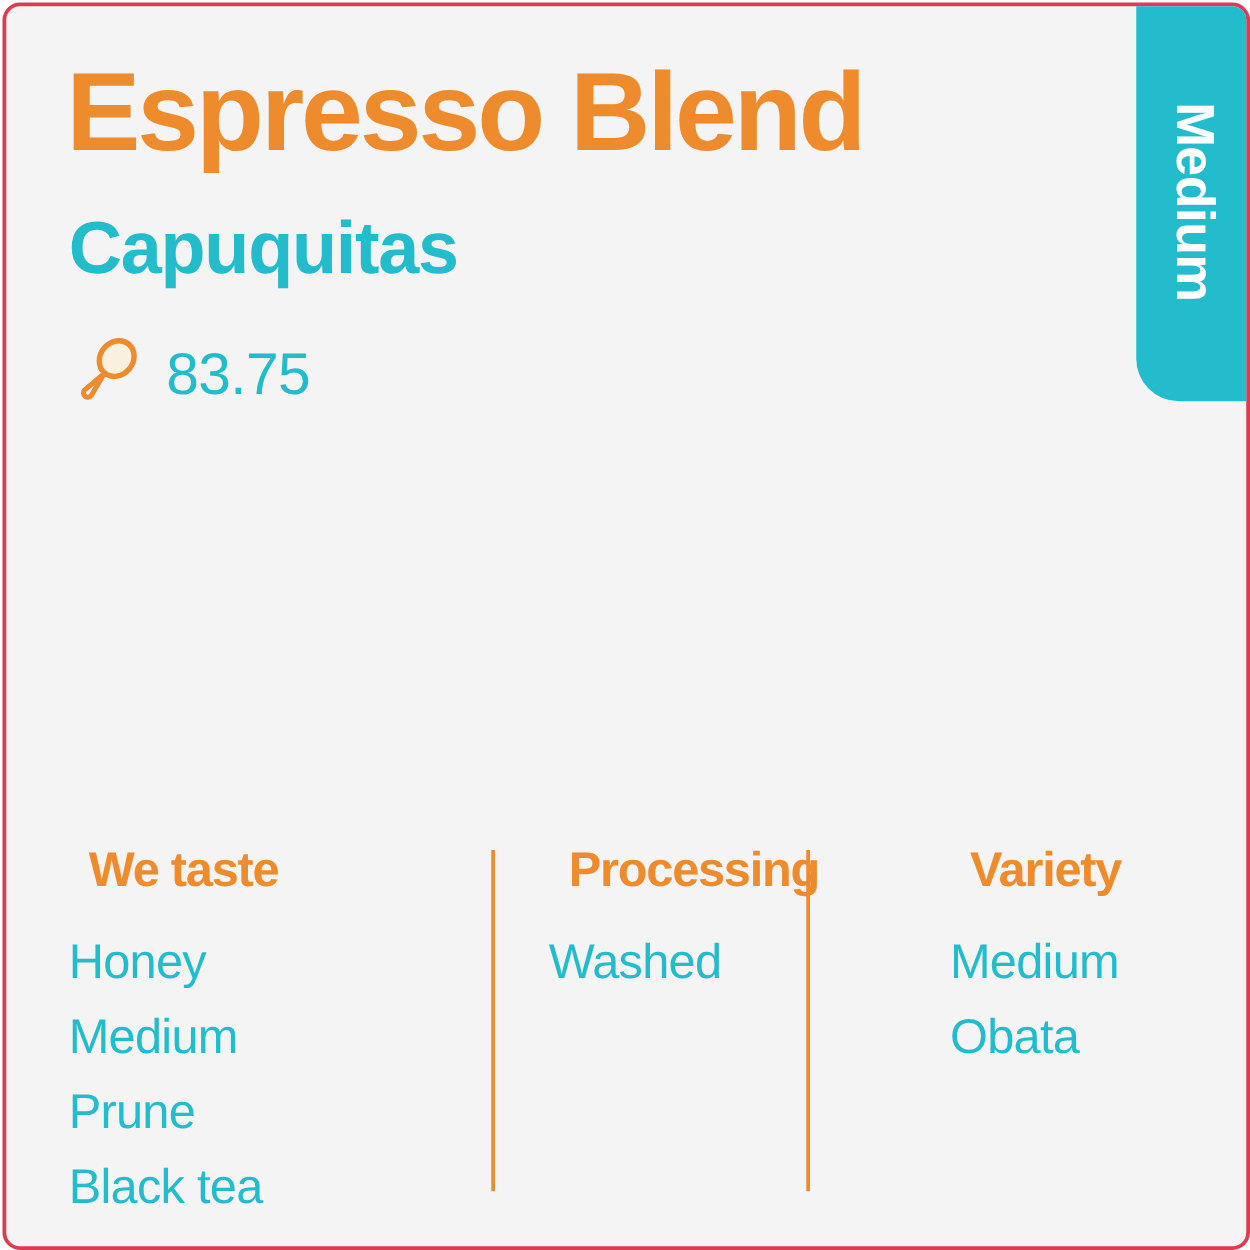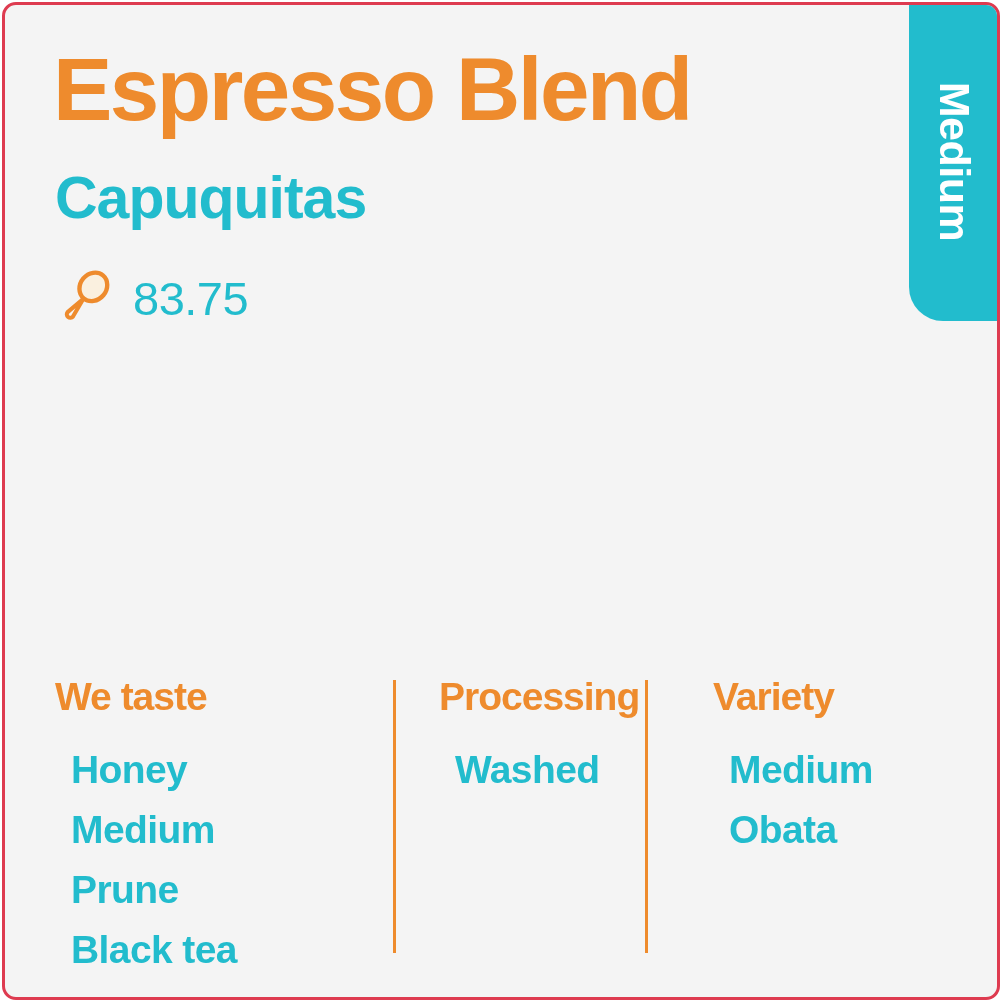--- a/index.html
+++ b/index.html
@@ -104,47 +104,46 @@
     top: 672px;
     width: 900px;
     display: flex;
   }
   .attr-col {
     position: relative;
     box-sizing: border-box;
   }
   .attr-col.col-taste    { width: 342px; padding-left: 4px; }
   .attr-col.col-process  { width: 252px; padding-left: 46px; }
-  .attr-col.col-variety  { width: 240px; padding-left: 68px; }
+  .attr-col.col-variety  { width: 240px; padding-left: 115px; }
 
   .attr-col.col-process::before,
   .attr-col.col-variety::before {
     content: "";
     position: absolute;
     left: 0;
     top: 3px;
     width: 3px;
     height: 273px;
     background: #ee8b2d;
   }
 
   .attr-heading {
     color: #ee8b2d;
     font-size: 39px;
     font-weight: bold;
     letter-spacing: -1px;
     line-height: 1;
-    margin: 0 0 34px 0;
+    margin: 0 0 34px 16px;
     white-space: nowrap;
   }
   .attr-list {
     list-style: none;
-    margin: 16px;
+    margin: 0;
     padding: 0;
-    font-weight: bold;
   }
   .attr-item {
     color: #22bccd;
     font-size: 39px;
     letter-spacing: -0.6px;
     line-height: 1;
     margin-bottom: 21px;
     white-space: nowrap;
   }
 </style>

